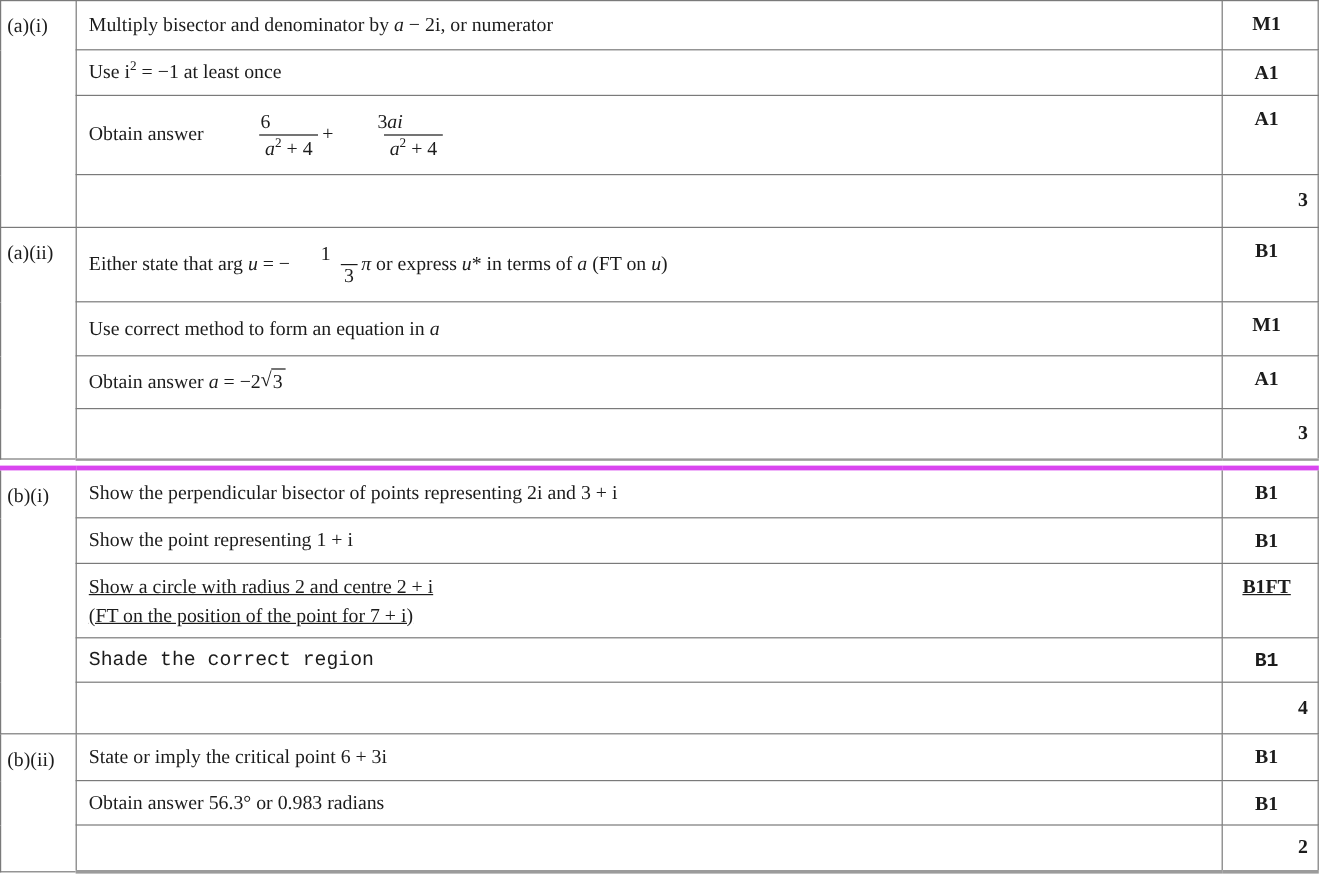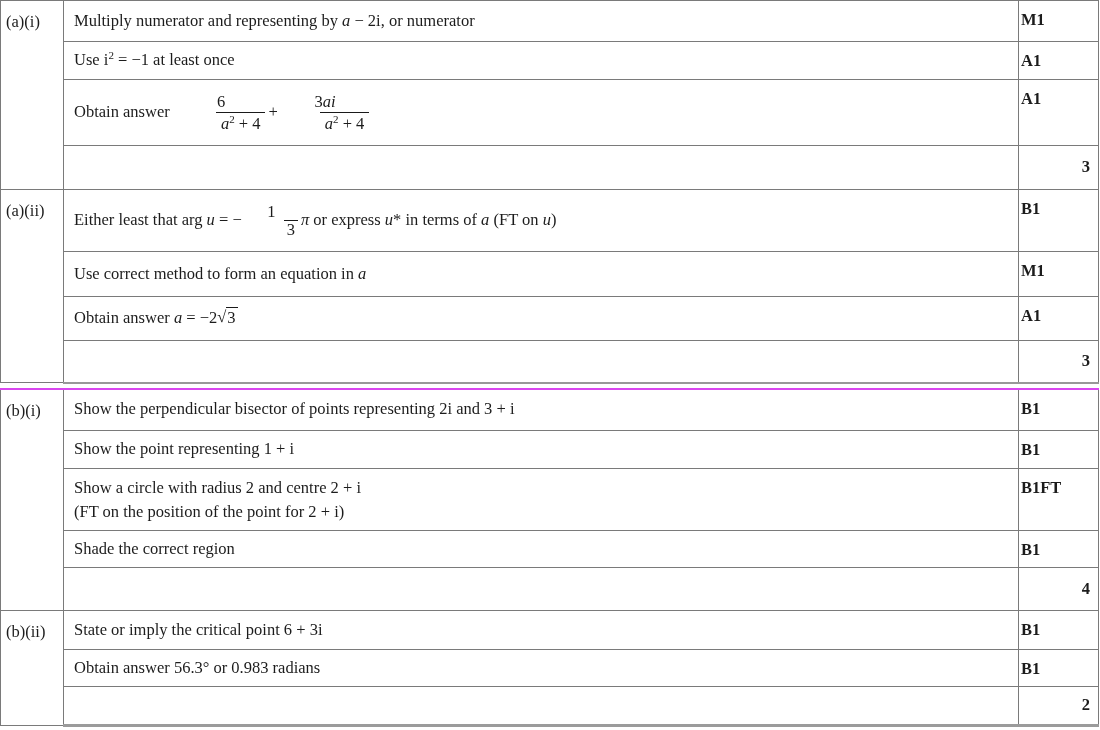--- a/index.html
+++ b/index.html
@@ -30,37 +30,37 @@
     vertical-align: top;
     padding: 11px 2px 1px 5px;
     font-size: 16.5px;
   }
   td.desc {
     vertical-align: middle;
     padding: 4px 8px 4px 10px;
   }
   td.mark {
     vertical-align: top;
-    text-align: left;
+    text-align: center;
     padding: 9px 8px 0 2px;
     font-weight: bold;
     font-size: 16.5px;
   }
   td.total {
     vertical-align: middle;
     text-align: right;
     padding: 0 8px 0 2px;
     font-weight: bold;
     font-size: 16.5px;
   }
 
   
   #tableA tr.last-row td { border-bottom: 2px solid #989898; }
   #tableB { margin-top: 4px; }
-  #tableB tr.first-row td { border-top: 2px solid #d946ef; }
+  #tableB tr.first-row td { border-top: 4px solid #d946ef; }
   #tableB tr.page-last td { border-bottom: 3px solid #9b9b9b; }
 
   .v { font-style: italic; }
   sup.s { font-size: 11px; line-height: 0; }
 
   .frac {
     display: inline-block;
     vertical-align: middle;
     text-align: center;
     line-height: 1.05;
@@ -85,21 +85,21 @@
     <colgroup>
         <col style="width:63px">
         <col style="width:955px">
         <col style="width:80px">
       </colgroup>
 
     <tbody>
         <tr style="height:41px;">
       <td class="part" rowspan="4">(a)(i)</td>
       <td class="desc">
-        <span>Multiply numerator and representing by </span><span class="v">a</span><span> − 2i, or numerator</span>
+        <span>Multiply bisector and denominator by </span><span class="v">a</span><span> − 2i, or numerator</span>
       </td>
       <td class="mark">M1</td>
     </tr>
 
     <tr style="height:38px;">
       <td class="desc">
         <span>Use i</span><sup class="s">2</sup><span> = −1 at least once</span>
       </td>
       <td class="mark">A1</td>
     </tr>
@@ -119,21 +119,21 @@
     </tr>
 
     <tr style="height:44px;">
       <td class="desc"></td>
       <td class="total">3</td>
     </tr>
 
     <tr style="height:62px;">
       <td class="part" rowspan="4">(a)(ii)</td>
       <td class="desc">
-        <span>Either least that arg </span><span class="v">u</span><span> = −</span><span class="frac small">
+        <span>Either state that arg </span><span class="v">u</span><span> = −</span><span class="frac small">
           <span class="num">1</span>
           <span class="den">3</span>
         </span><span class="v">π</span><span> or express </span><span class="v">u</span><span>*</span><span> in terms of </span><span class="v">a</span><span> (FT on </span><span class="v">u</span><span>)</span>
       </td>
       <td class="mark">B1</td>
     </tr>
 
     <tr style="height:45px;">
       <td class="desc">
         <span>Use correct method to form an equation in </span><span class="v">a</span>
@@ -167,29 +167,29 @@
       <td class="part" rowspan="5">(b)(i)</td>
       <td class="desc">Show the perpendicular bisector of points representing 2i and 3 + i</td>
       <td class="mark">B1</td>
     </tr>
 
     <tr style="height:38px;">
       <td class="desc">Show the point representing 1 + i</td>
       <td class="mark">B1</td>
     </tr>
 
-    <tr style="height:62px;">
+    <tr style="height:62px;text-decoration:underline;">
       <td class="desc two-line">
         <div>Show a circle with radius 2 and centre 2 + i</div>
-        <div>(FT on the position of the point for 2 + i)</div>
+        <div>(FT on the position of the point for 7 + i)</div>
       </td>
       <td class="mark">B1FT</td>
     </tr>
 
-    <tr style="height:37px;">
+    <tr style="height:37px;font-family:Liberation Mono, monospace;">
       <td class="desc">Shade the correct region</td>
       <td class="mark">B1</td>
     </tr>
 
     <tr style="height:43px;">
       <td class="desc"></td>
       <td class="total">4</td>
     </tr>
 
     <tr style="height:39px;">

